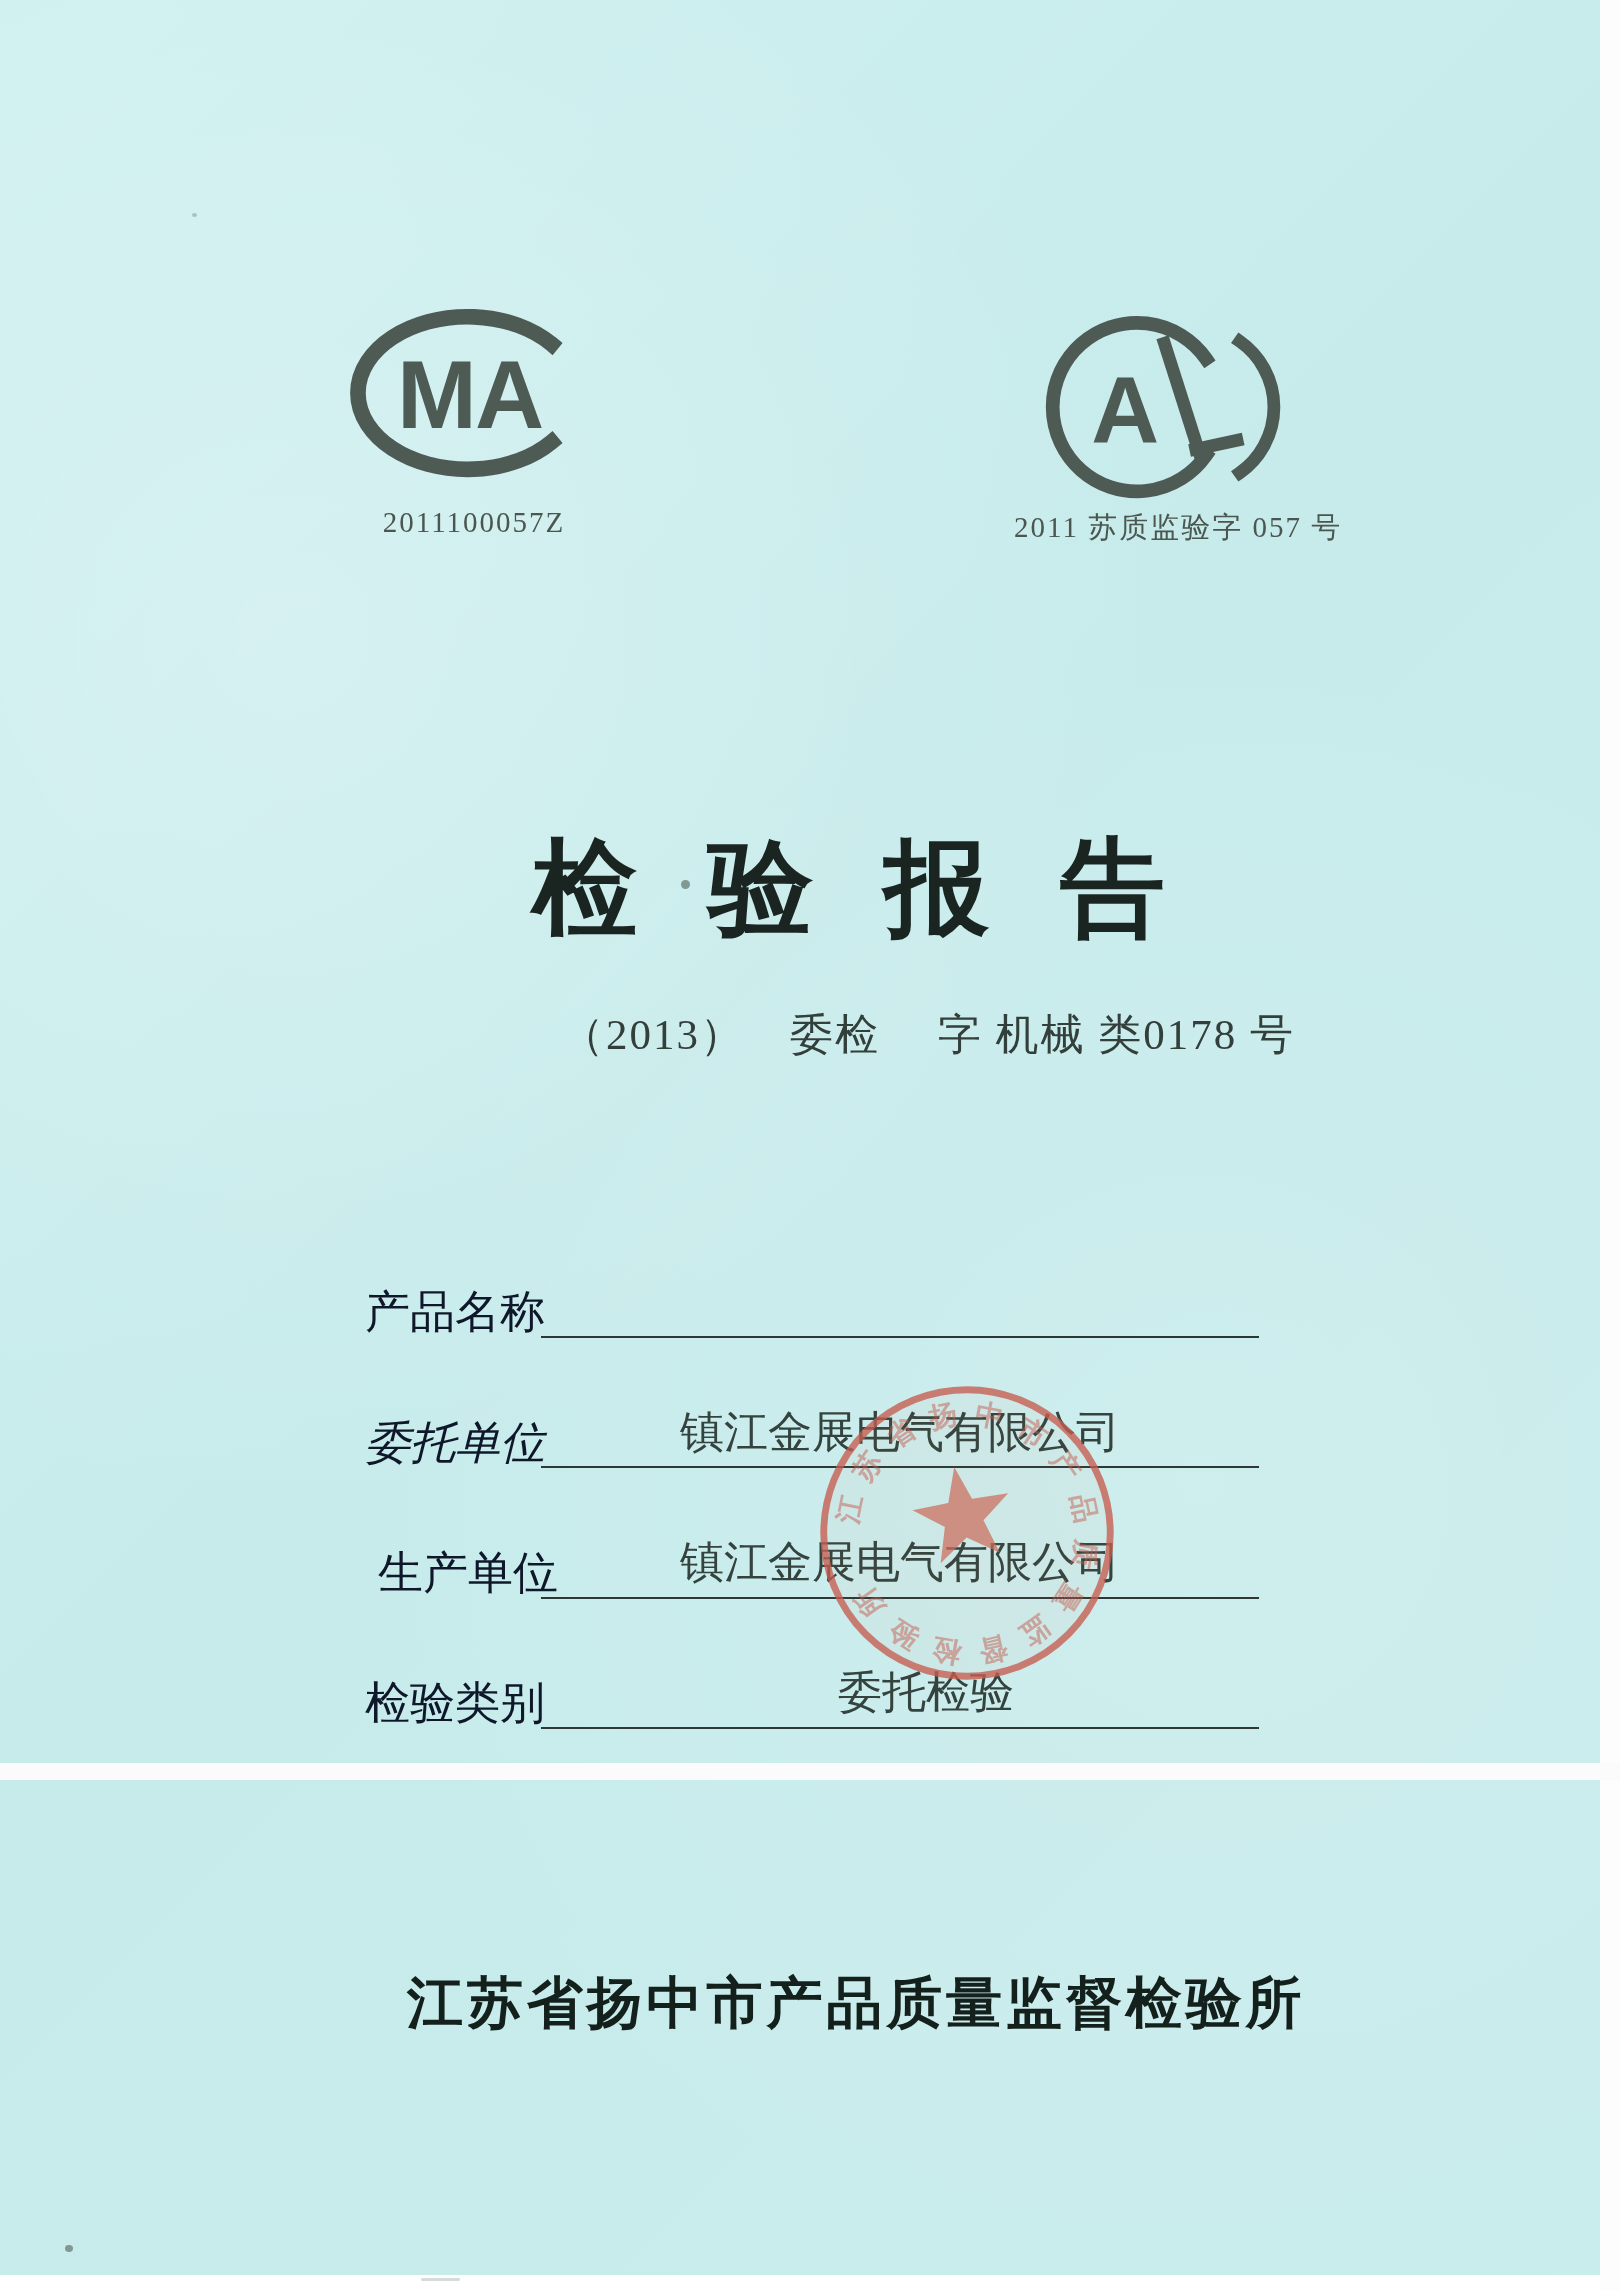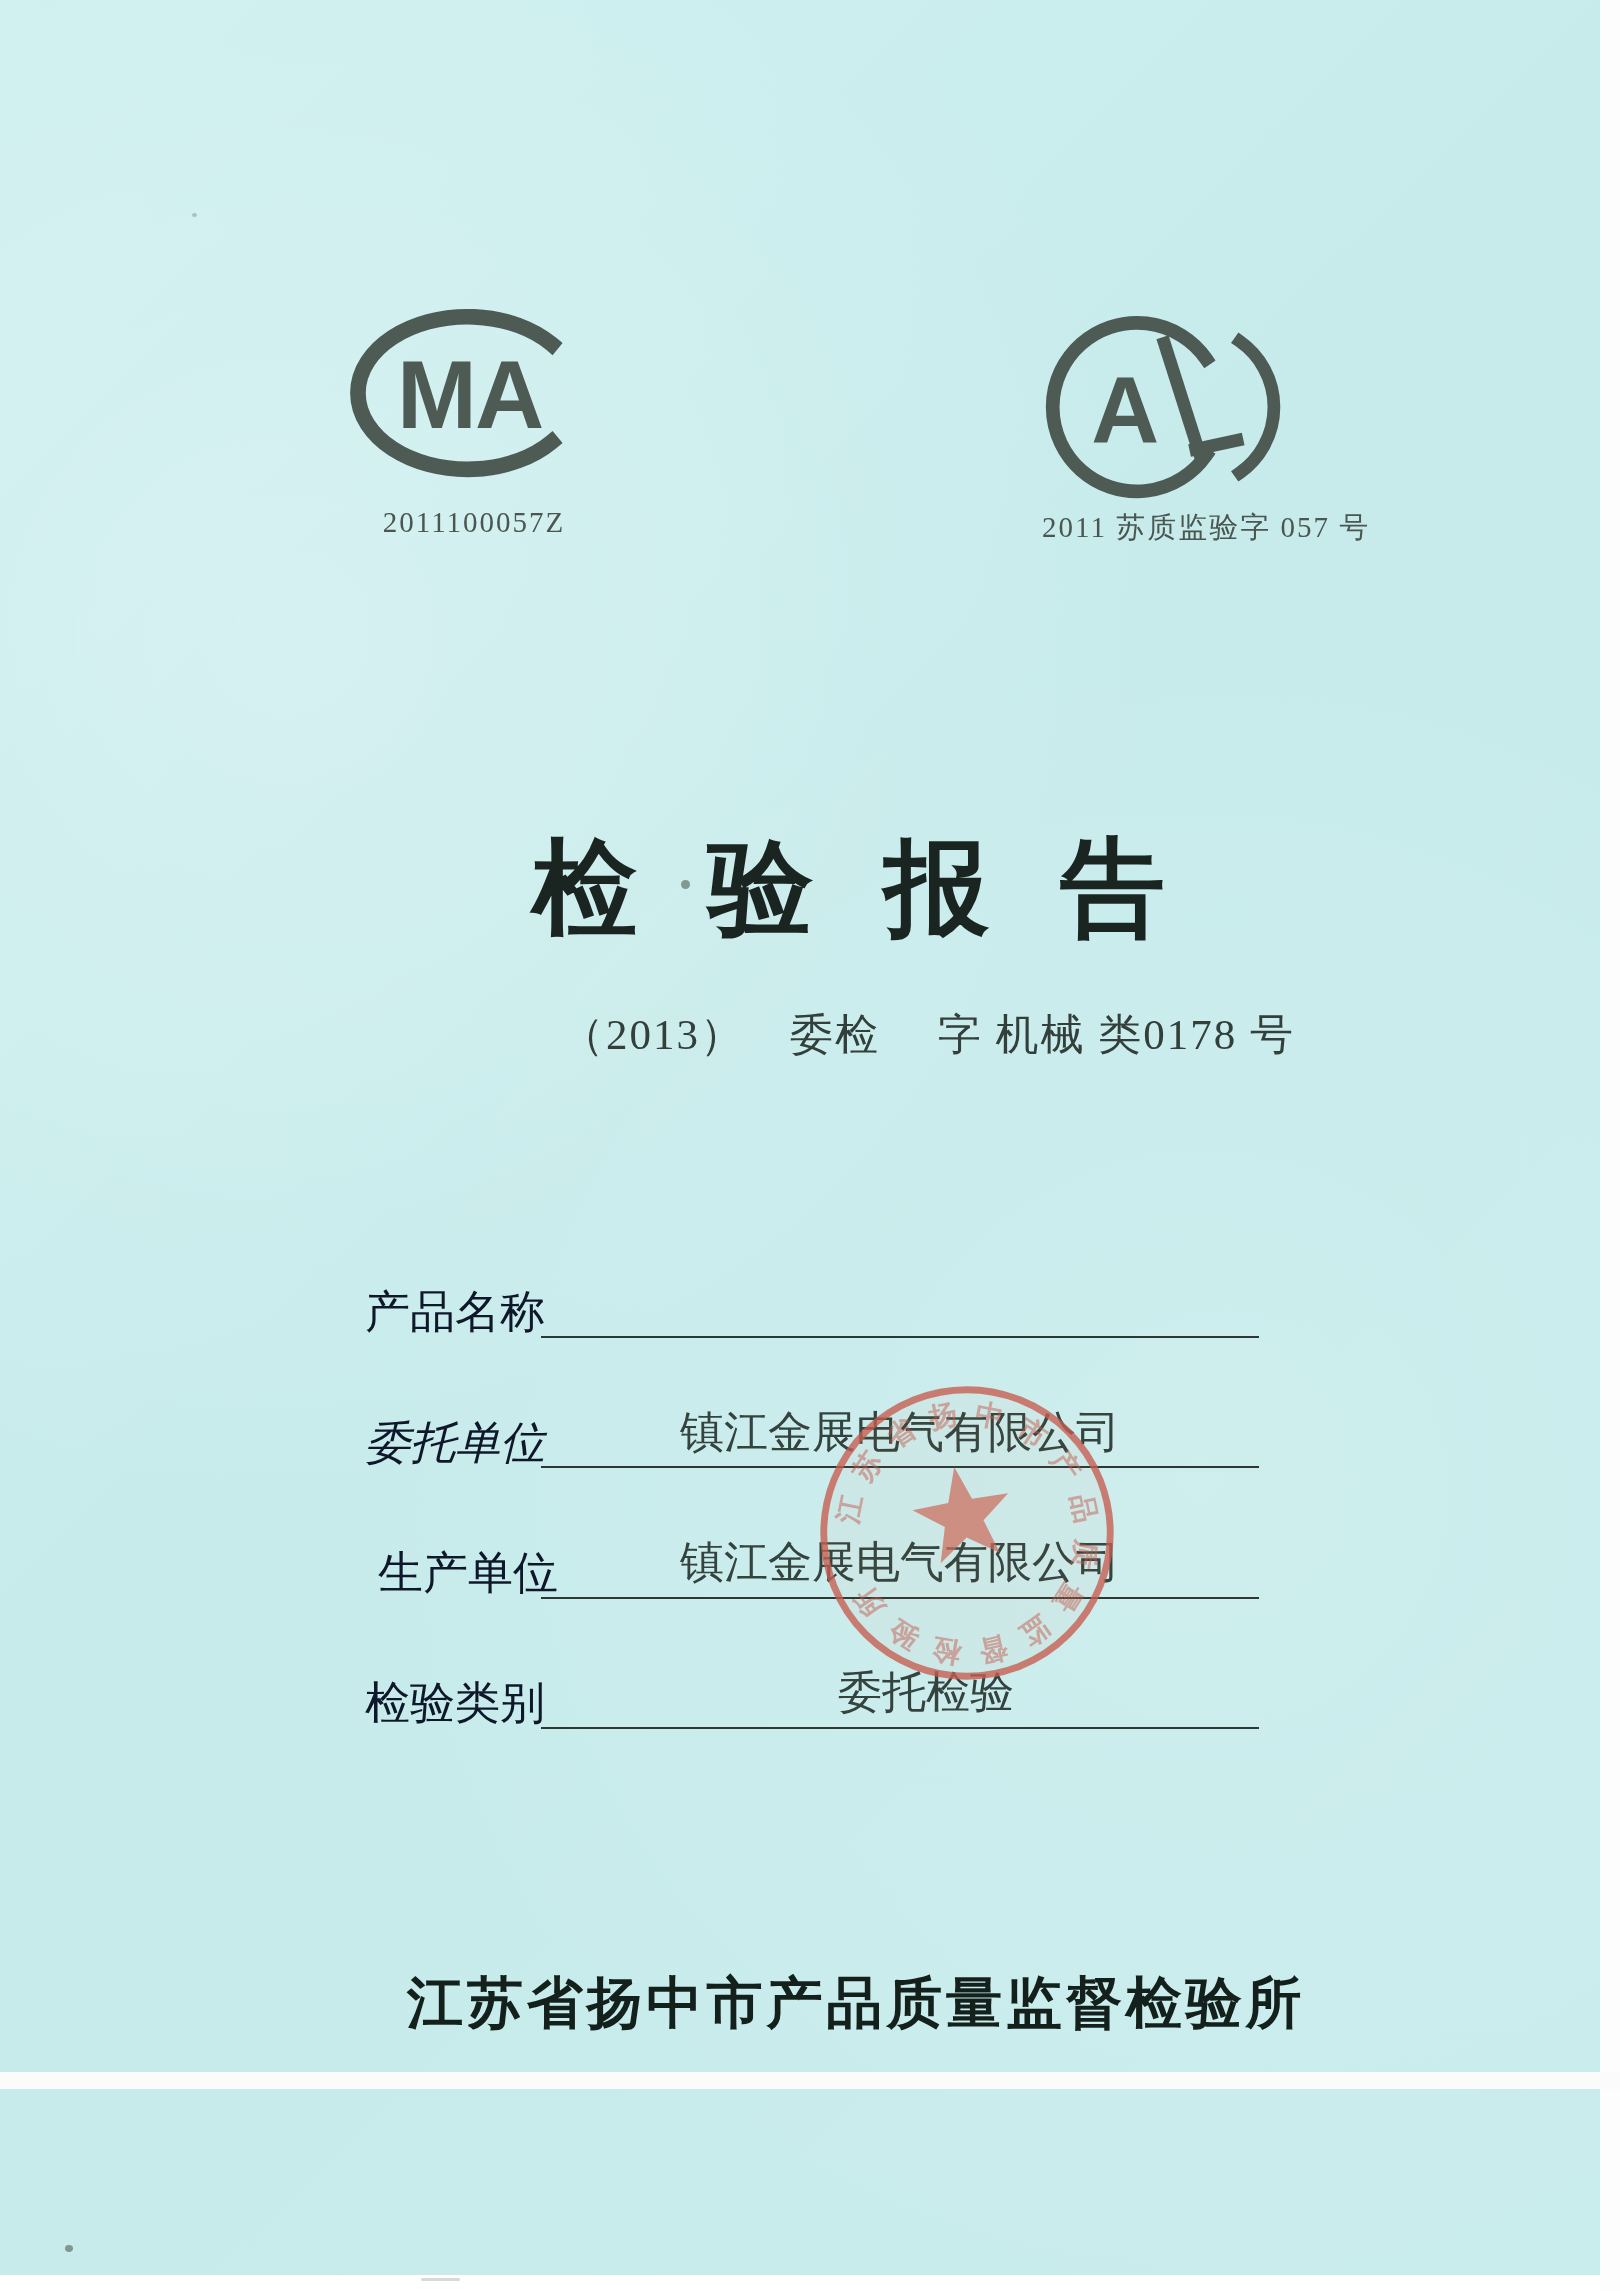--- a/index.html
+++ b/index.html
@@ -1,18 +1,18 @@
 <!DOCTYPE html>
 <html><head>
 <meta charset="utf-8">
 <style>
   html,body{margin:0;padding:0;}
   body{width:1620px;height:2292px;overflow:hidden;background:#ffffff;
        font-family:"Liberation Serif","DejaVu Serif",serif;}
-  .page{position:relative;width:1620px;height:2089px;background:#ffffff;}
+  .page{position:relative;width:1620px;height:1780px;background:#ffffff;}
   .scan{position:absolute;left:0;top:0;width:1601px;height:2275px;
         background:
           radial-gradient(circle at 18% 28%, rgba(255,255,255,0.22), rgba(255,255,255,0) 42%),
           radial-gradient(circle at 75% 65%, rgba(255,255,255,0.12), rgba(255,255,255,0) 45%),
           linear-gradient(135deg,#cff0f0 0%, #c7ebeb 45%, #c9ecec 100%);}
   .edge-right{position:absolute;right:0;top:0;width:19.6px;height:2292px;background:#fdfdfd;}
   .edge-bottom{position:absolute;left:0;bottom:0;width:1620px;height:16.7px;background:#fbfbfb;}
   .abs{position:absolute;}
   .logo-code{font-size:29px;color:#4a564f;letter-spacing:2px;text-align:center;white-space:nowrap;}
   .title{font-size:105px;font-weight:bold;color:#1a2421;letter-spacing:71px;white-space:nowrap;
@@ -41,21 +41,21 @@
 
   <div class="abs" style="left:1041px;top:312px;width:243px;height:196px;">
     <svg width="243" height="196" viewBox="0 0 248 200">
       <path d="M 168.4 146.3 A 86 86 0 1 1 168.4 47.7" fill="none" stroke="#4e5a54" stroke-width="14" stroke-linecap="square"></path>
       <path d="M 203 164 A 82 82 0 0 0 203 30" fill="none" stroke="#4e5a54" stroke-width="13" stroke-linecap="square"></path>
       <text x="86" y="134" text-anchor="middle" font-size="96" font-weight="bold" fill="#4e5a54">A</text>
       <path d="M 126 32 L 161 142" stroke="#4e5a54" stroke-width="13" fill="none" stroke-linecap="square"></path>
       <path d="M 158 140 L 200 131" stroke="#4e5a54" stroke-width="13" fill="none" stroke-linecap="square"></path>
     </svg>
   </div>
-  <div class="abs logo-code" style="left:1014px;top:508px;width:294px;margin-left:28px;">2011 苏质监验字 057 号</div>
+  <div class="abs logo-code" style="left:1014px;top:508px;width:294px;">2011 苏质监验字 057 号</div>
 
   <div class="abs title" style="left:532px;top:831px;">检验报告</div>
 
   <div class="abs subtitle" style="left:561px;top:1006px;">（2013）　委检　 字 机械 类0178 号</div>
 
   <div class="abs field-label" style="left:365px;top:1270px;">产品名称</div>
   <div class="abs field-line" style="left:541px;top:1336px;width:718px;"></div>
 
   <div class="abs field-label" style="left:365px;top:1401px;font-style:italic;">委托单位</div>
   <div class="abs field-value" style="left:541px;top:1403px;width:718px;">镇江金展电气有限公司</div>

